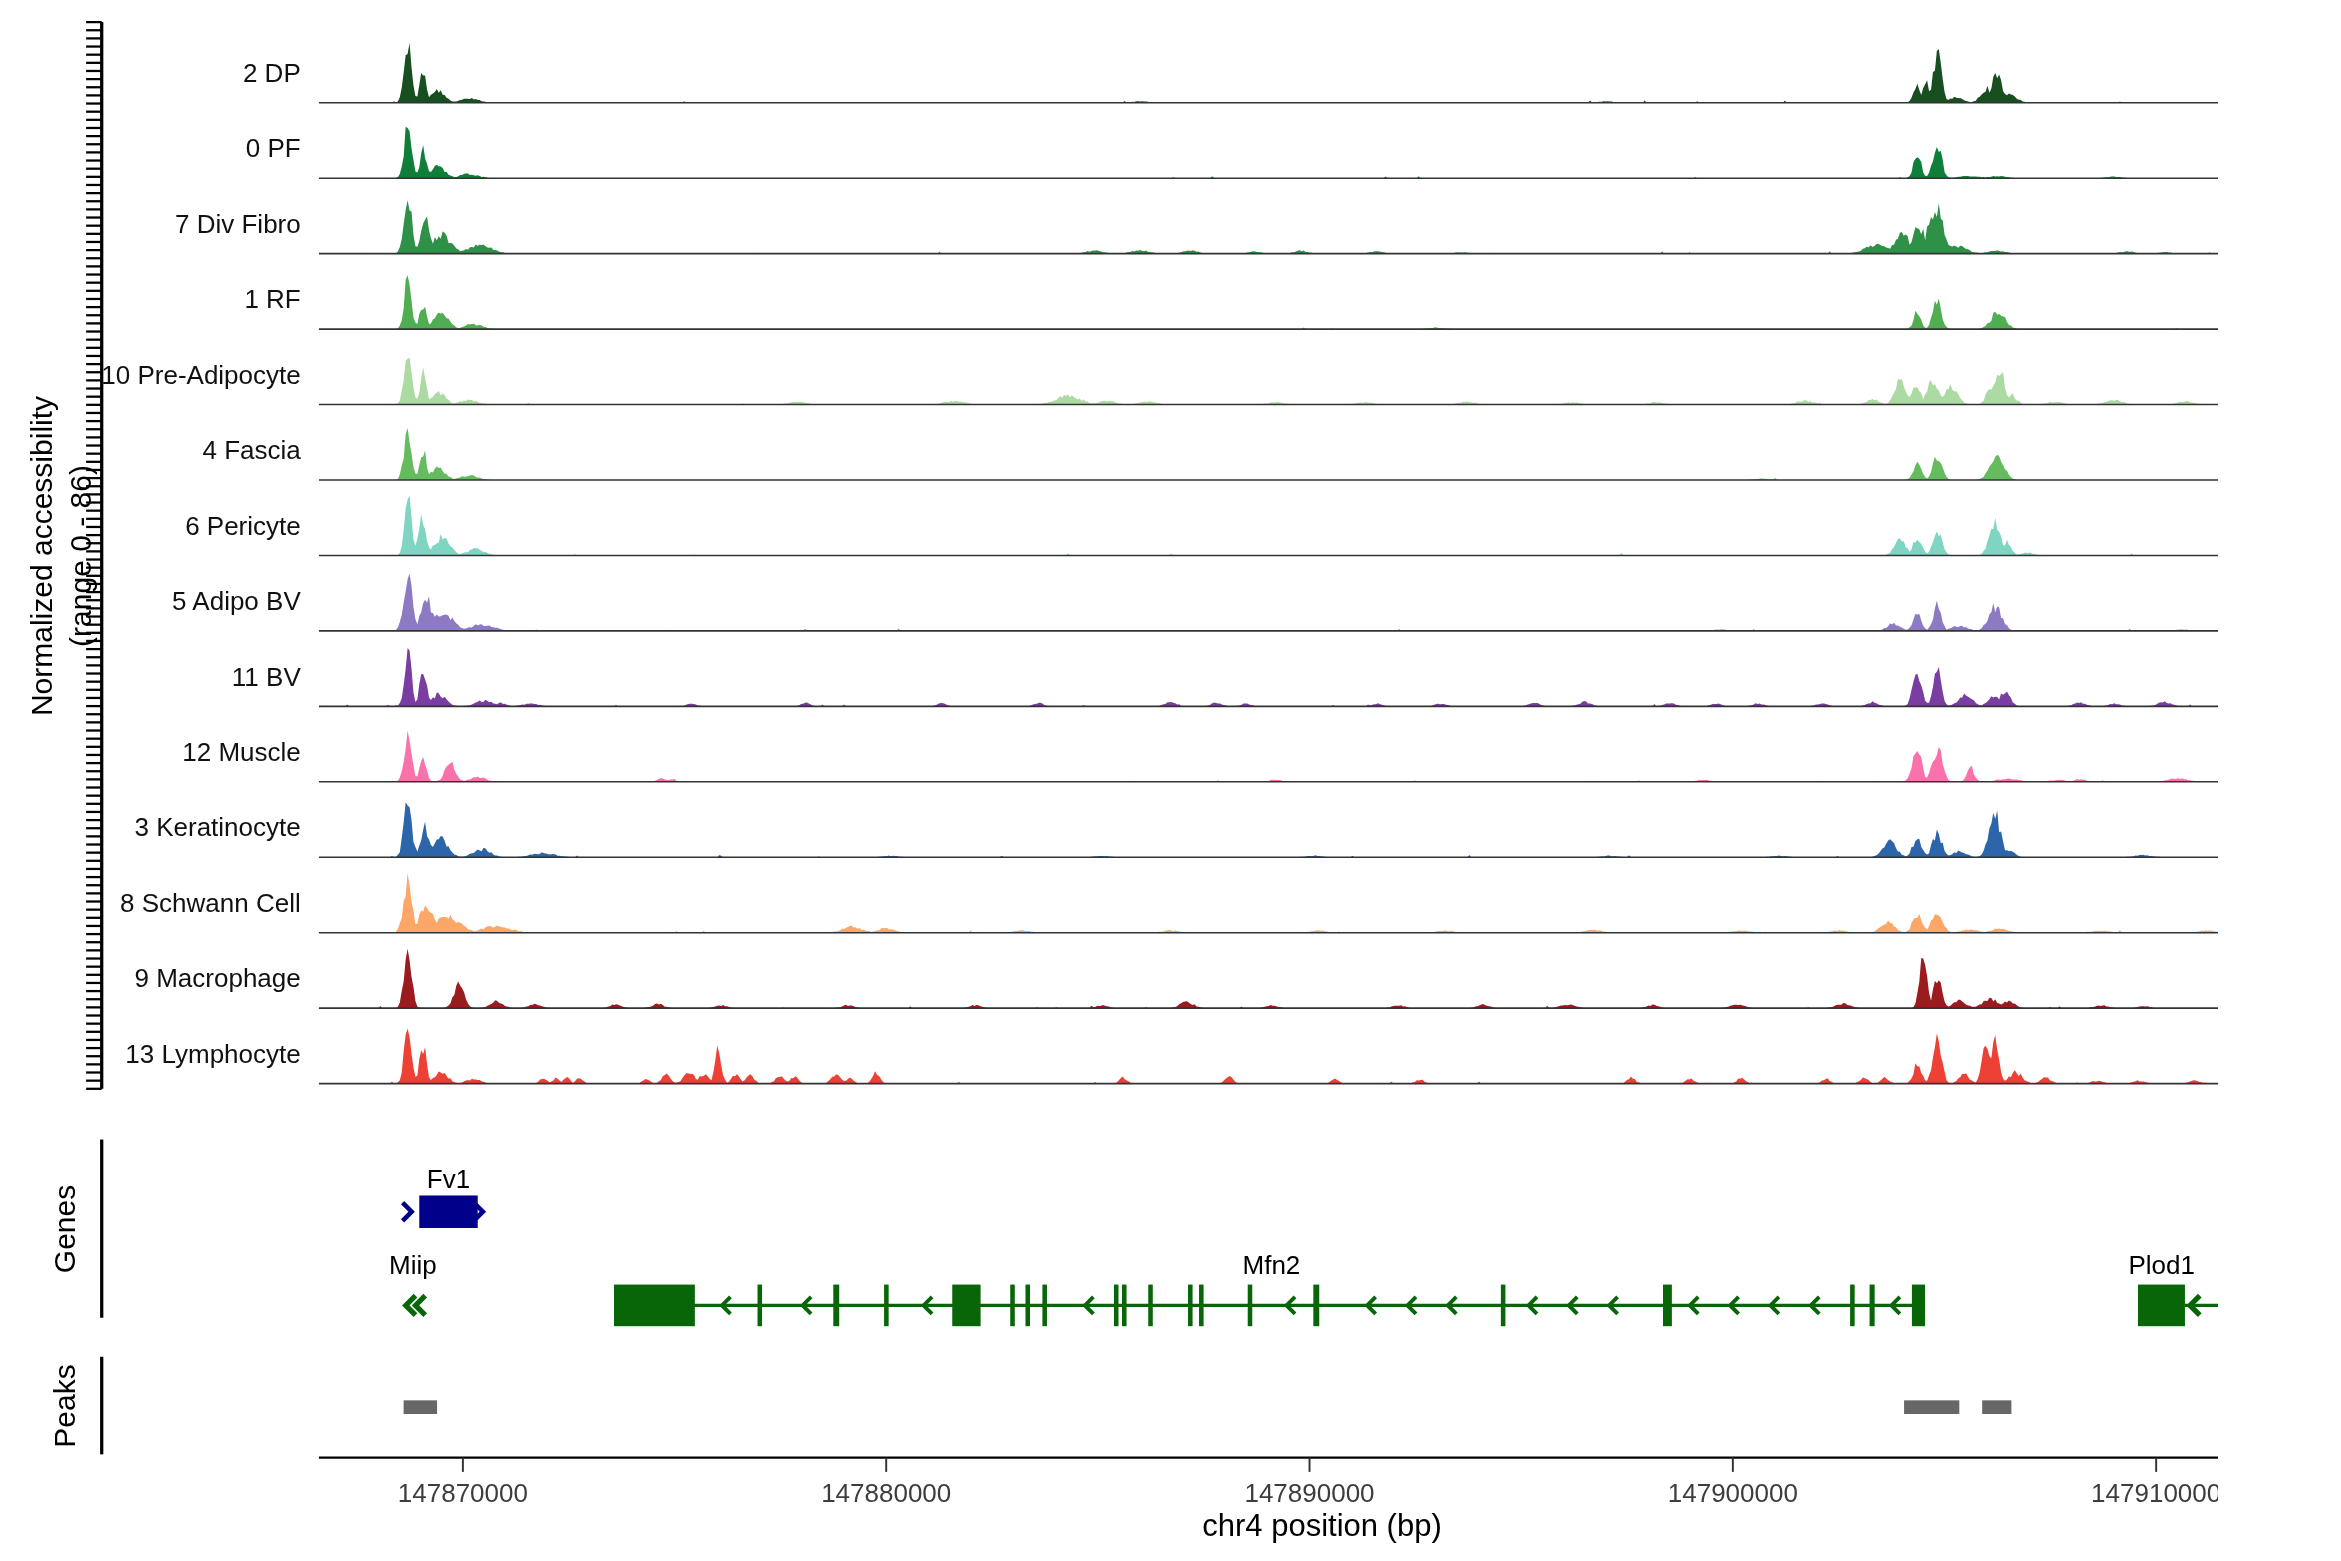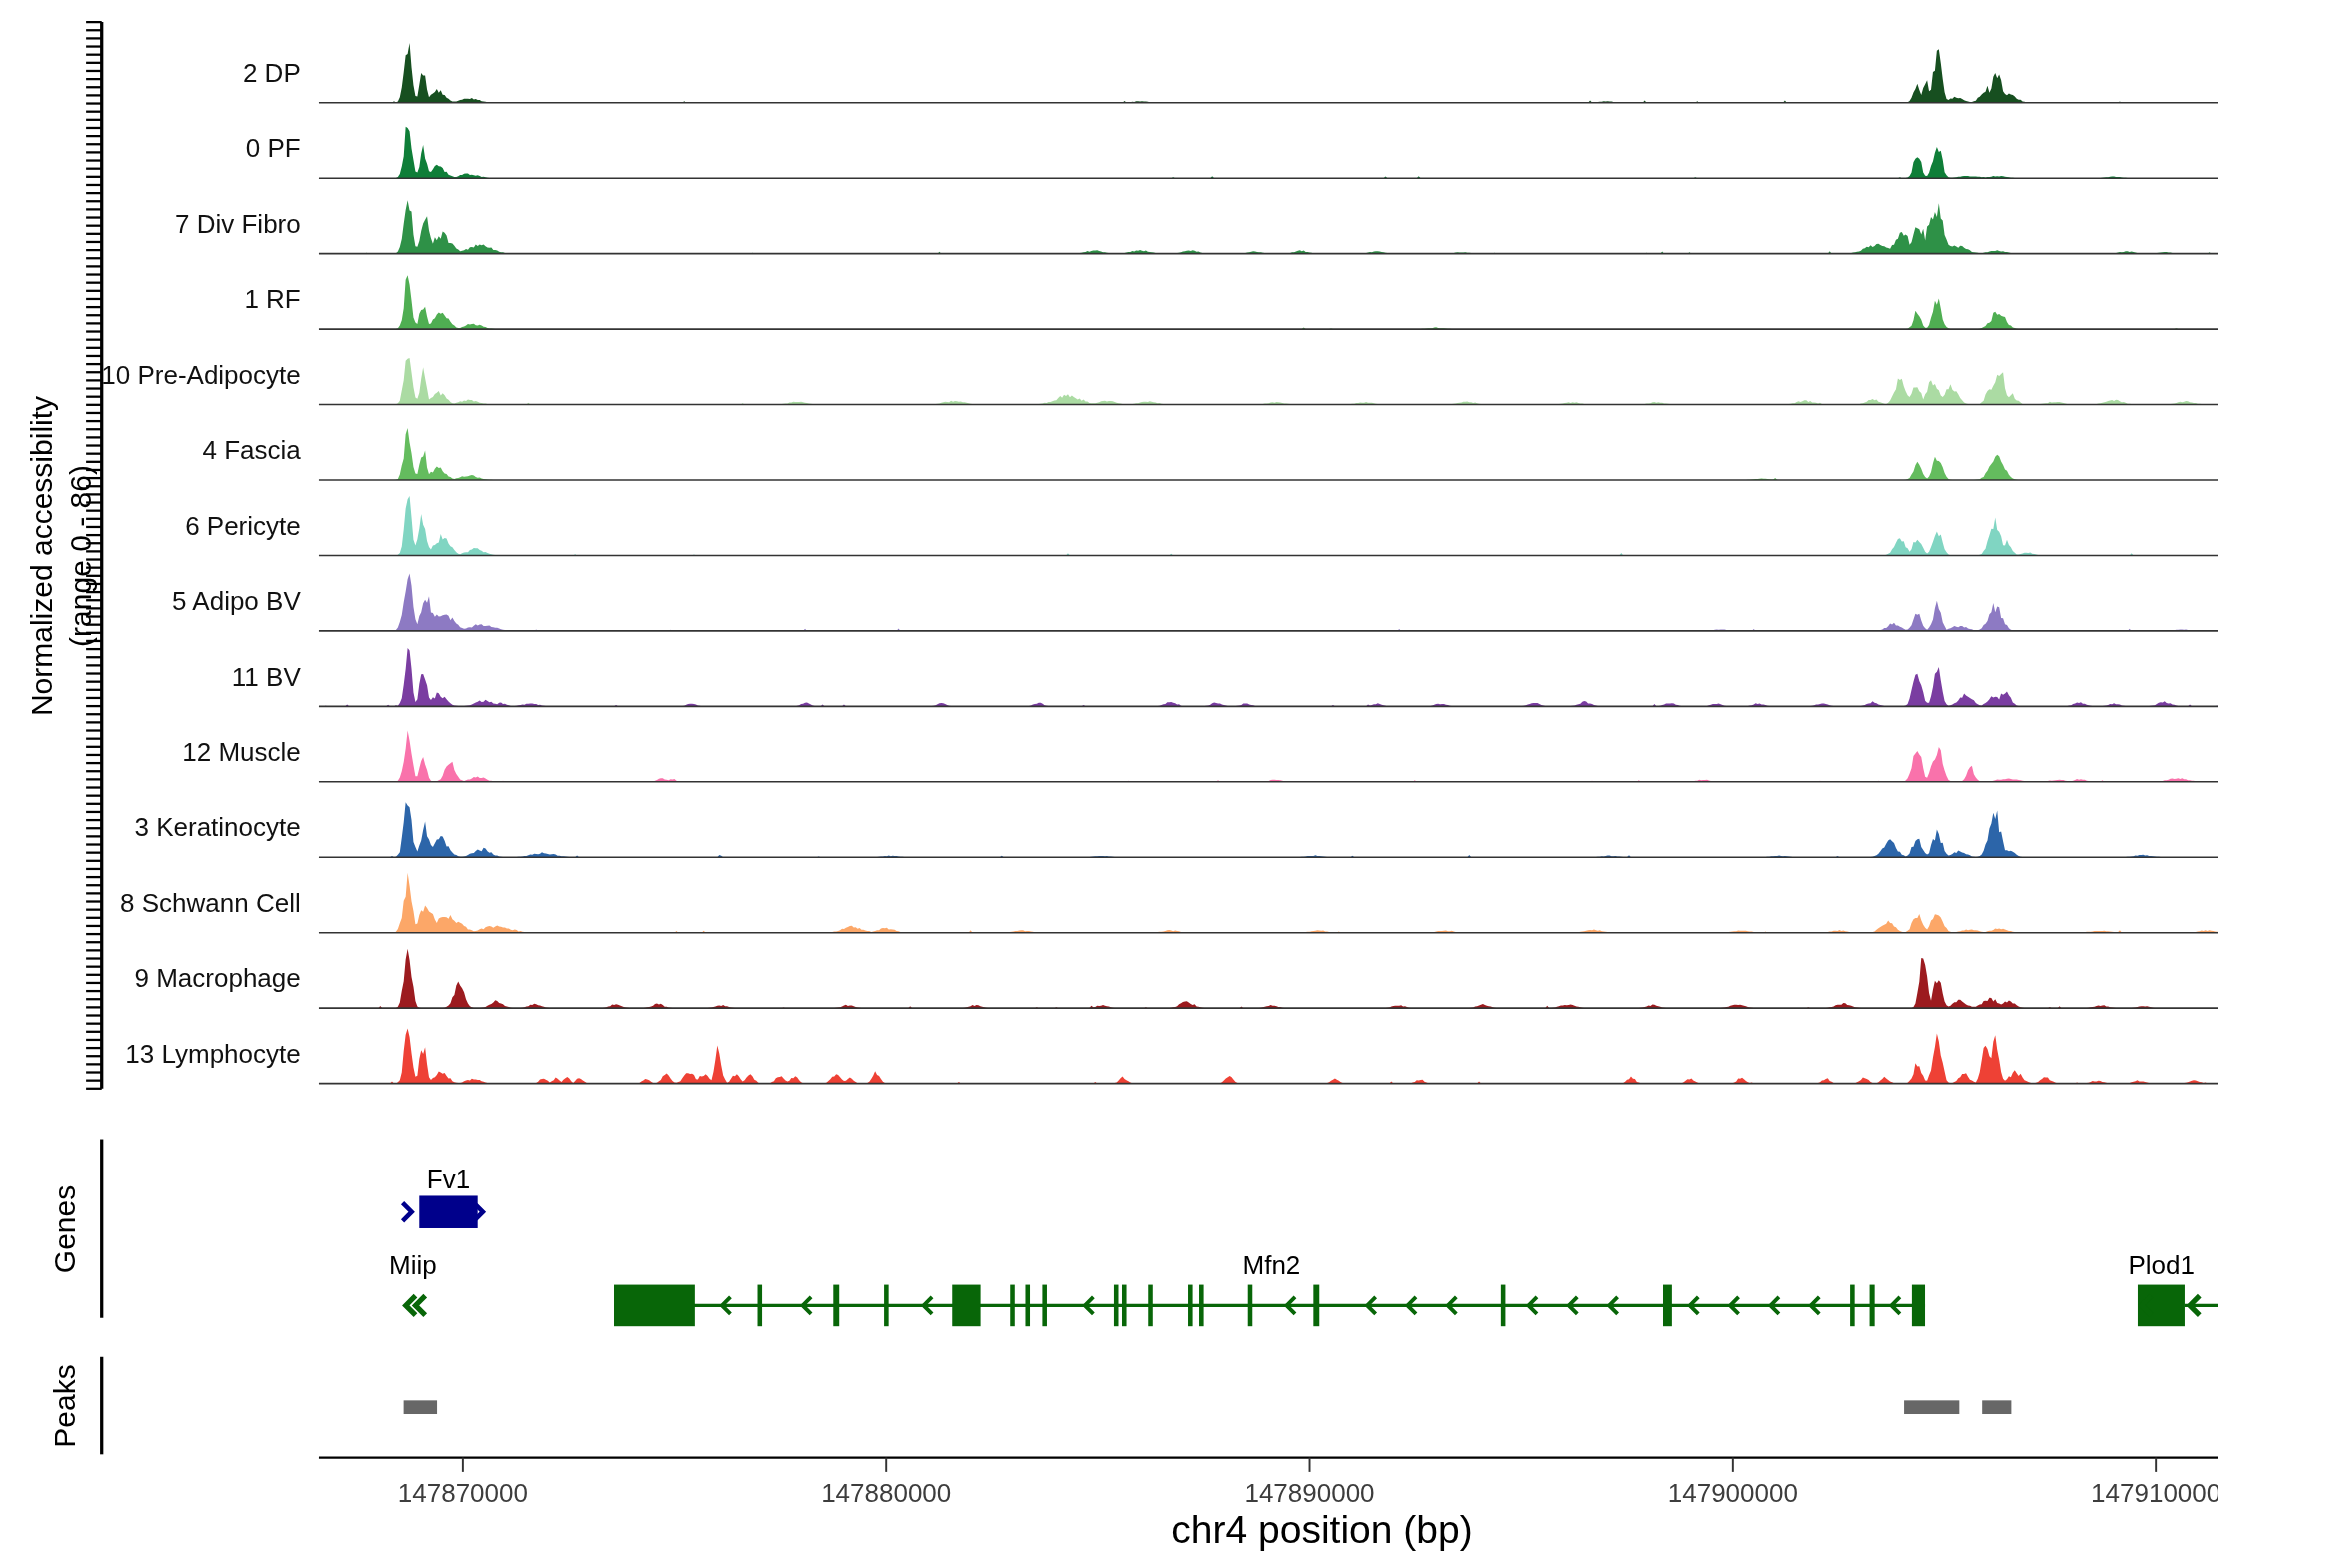--- a/index.html
+++ b/index.html
@@ -3,21 +3,21 @@
 <meta charset="utf-8">
 <style>
   html,body{margin:0;padding:0;background:#ffffff;}
   .stage{position:relative;width:2218px;height:1561px;background:#ffffff;overflow:hidden;
          font-family:"Liberation Sans", sans-serif;}
   svg text{font-family:"Liberation Sans", sans-serif;}
   .rotlab{position:absolute;transform:translate(-50%,-50%) rotate(-90deg);white-space:nowrap;
           text-align:center;color:#000;}
   .yaxis{font-size:30px;line-height:1.3;}
   .seclab{font-size:30px;}
-  .xtitle{position:absolute;transform:translate(-50%,0);font-size:39px;color:#000;white-space:nowrap;}
+  .xtitle{position:absolute;transform:translate(-50%,0);font-size:31px;color:#000;white-space:nowrap;}
 </style>
 </head>
 <body>
 
 <div class="stage">
   <svg id="plot" width="2342" height="1561" viewBox="0 0 3600 2400">
       <g>
         <line x1="156" y1="34" x2="156" y2="1674" stroke="#000000" stroke-width="5"></line>
         <line x1="132" y1="34" x2="156" y2="34" stroke="#000000" stroke-width="3.5"></line>
         <line x1="132" y1="46.51908396946565" x2="156" y2="46.51908396946565" stroke="#000000" stroke-width="3.5"></line>

